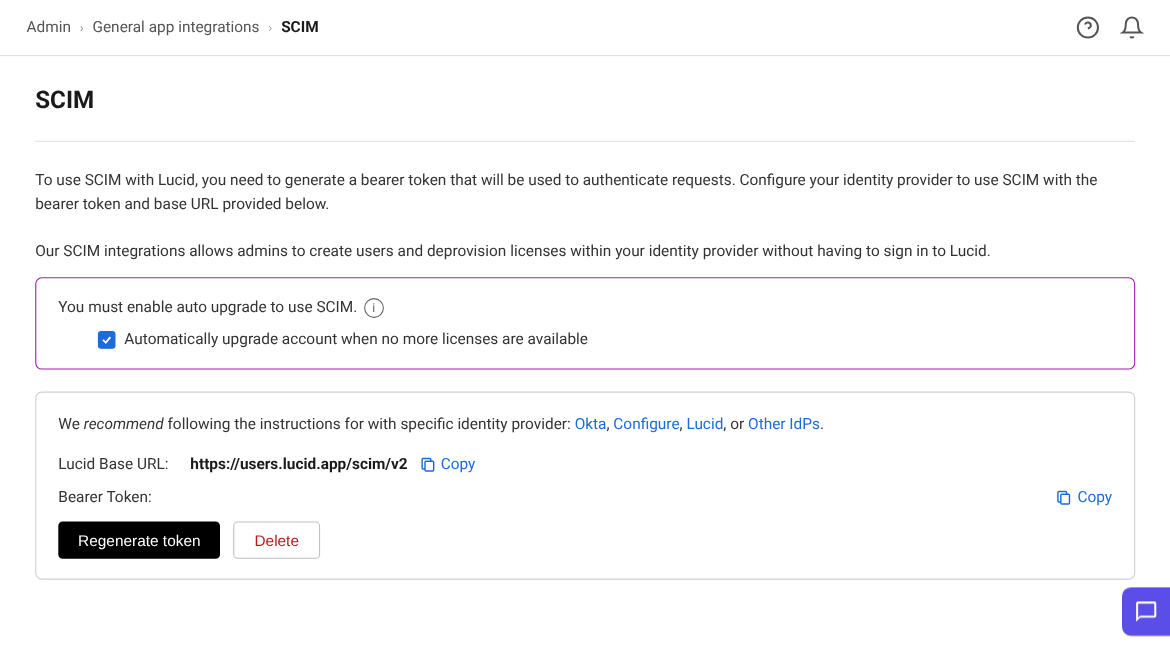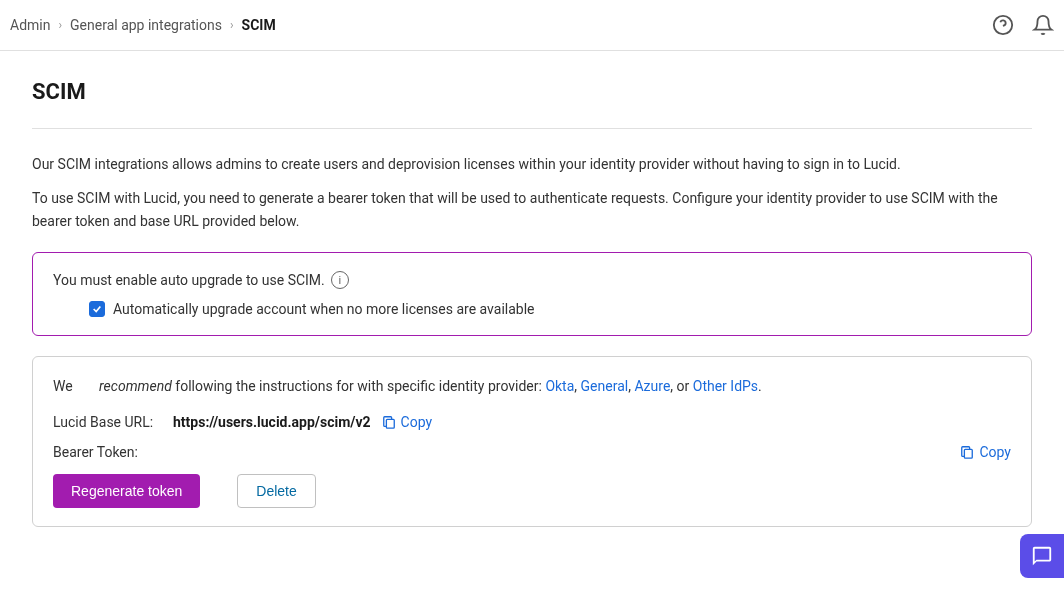--- a/index.html
+++ b/index.html
@@ -8,21 +8,21 @@
       font-size: 14px;
       color: #1a1a1a;
       background: #fff;
     }
 
     
     .header {
       display: flex;
       align-items: center;
       justify-content: space-between;
-      padding: 14px 10px;
+      padding: 14px 24px;
       border-bottom: 1px solid #e0e0e0;
     }
     .breadcrumb {
       display: flex;
       align-items: center;
       gap: 8px;
       font-size: 14px;
       color: #555;
     }
     .breadcrumb .crumb {
@@ -135,21 +135,20 @@
       border-radius: 6px;
       padding: 18px 20px;
     }
     .recommend-text {
       font-size: 14px;
       color: #333;
       margin-bottom: 16px;
       line-height: 1.6;
     }
     .recommend-text em {
-      margin-left: 23px;
     }
     .recommend-text a {
       color: #1b6bdb;
       cursor: pointer;
     }
     .field-row {
       display: flex;
       align-items: center;
       margin-bottom: 14px;
     }
@@ -183,39 +182,38 @@
       font-size: 14px;
       color: #1b6bdb;
     }
 
     .action-row {
       display: flex;
       gap: 12px;
       margin-top: 8px;
     }
     .btn-primary {
-      background: #a21caf;
+      background: #000000;
       color: #fff;
       border: none;
       border-radius: 4px;
       padding: 8px 18px;
       font-size: 14px;
       cursor: pointer;
       font-weight: 500;
     }
     .btn-secondary {
       background: #fff;
-      color: #0369a1;
+      color: #b91c1c;
       border: 1px solid #c0c0c0;
       border-radius: 4px;
       padding: 8px 18px;
       font-size: 14px;
       cursor: pointer;
       font-weight: 500;
-      margin-left: 25px;
     }
 
     
     .chat-widget {
       position: fixed;
       bottom: 24px;
       right: 0;
       width: 44px;
       height: 44px;
       background: #5b4de8;
@@ -253,41 +251,41 @@
         <path d="M13.73 21a2 2 0 0 1-3.46 0"></path>
       </svg>
     </div>
   </div>
 </div>
 
 <div class="main">
   <div class="page-title">SCIM</div>
   <hr class="divider">
 
+  <p class="description" style="margin-bottom:20px;">To use SCIM with Lucid, you need to generate a bearer token that will be used to authenticate requests. Configure your identity provider to use SCIM with the bearer token and base URL provided below.</p>
   <p class="description">Our SCIM integrations allows admins to create users and deprovision licenses within your identity provider without having to sign in to Lucid.</p>
-  <p class="description" style="margin-bottom:20px;">To use SCIM with Lucid, you need to generate a bearer token that will be used to authenticate requests. Configure your identity provider to use SCIM with the bearer token and base URL provided below.</p>
 
   <div class="info-box">
     <div class="info-box-title">
       <span>You must enable auto upgrade to use SCIM.</span>
       <span class="info-icon">i</span>
     </div>
     <div class="checkbox-row">
       <div class="checkbox-custom">
         <svg viewBox="0 0 12 12" fill="none" stroke="#fff" stroke-width="2">
           <polyline points="2,6 5,9 10,3"></polyline>
         </svg>
       </div>
       <span class="checkbox-label">Automatically upgrade account when no more licenses are available</span>
     </div>
   </div>
 
   <div class="recommend-box">
     <p class="recommend-text">
-      <span>We </span><em>recommend</em><span> following the instructions for with specific identity provider: </span><a>Okta</a><span>, </span><a>General</a><span>, </span><a>Azure</a><span>, or </span><a>Other IdPs</a><span>.</span>
+      <span>We </span><em>recommend</em><span> following the instructions for with specific identity provider: </span><a>Okta</a><span>, </span><a>Configure</a><span>, </span><a>Lucid</a><span>, or </span><a>Other IdPs</a><span>.</span>
     </p>
 
     <div class="field-row">
       <span class="field-label">Lucid Base URL:</span>
       <span class="field-value">https://users.lucid.app/scim/v2</span>
       <div class="copy-btn-group">
         <span class="copy-icon">
           <svg width="14" height="14" viewBox="0 0 16 16" fill="none" stroke="#1b6bdb" stroke-width="1.5">
             <rect x="5" y="5" width="9" height="10" rx="1"></rect>
             <path d="M11 5V3a1 1 0 0 0-1-1H3a1 1 0 0 0-1 1v9a1 1 0 0 0 1 1h2"></path>

